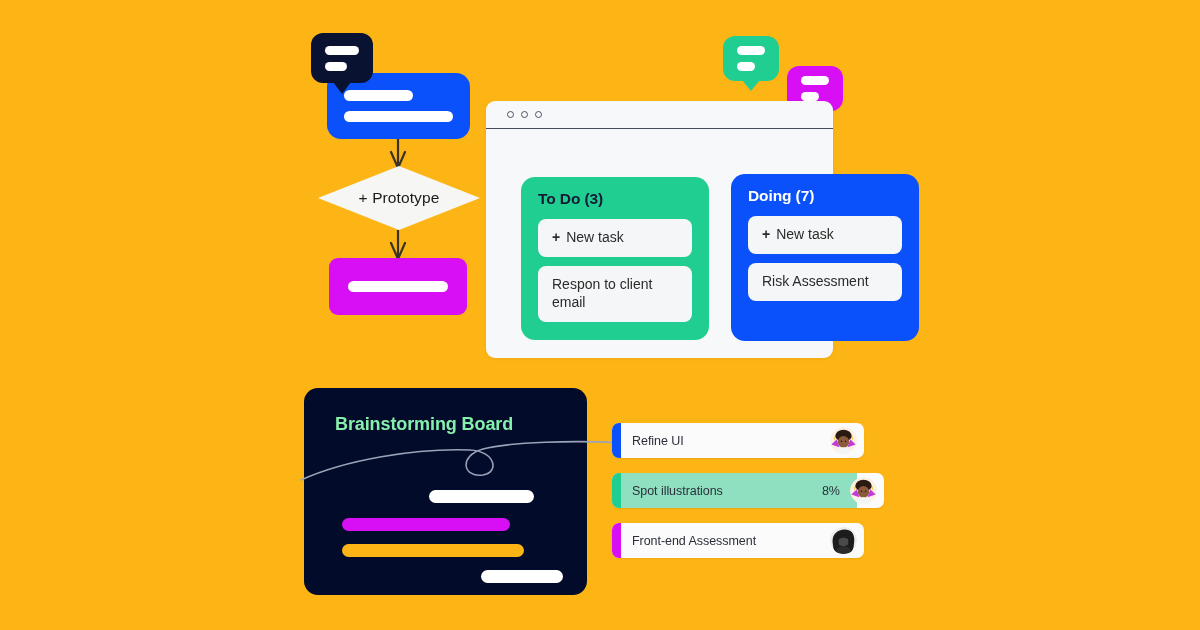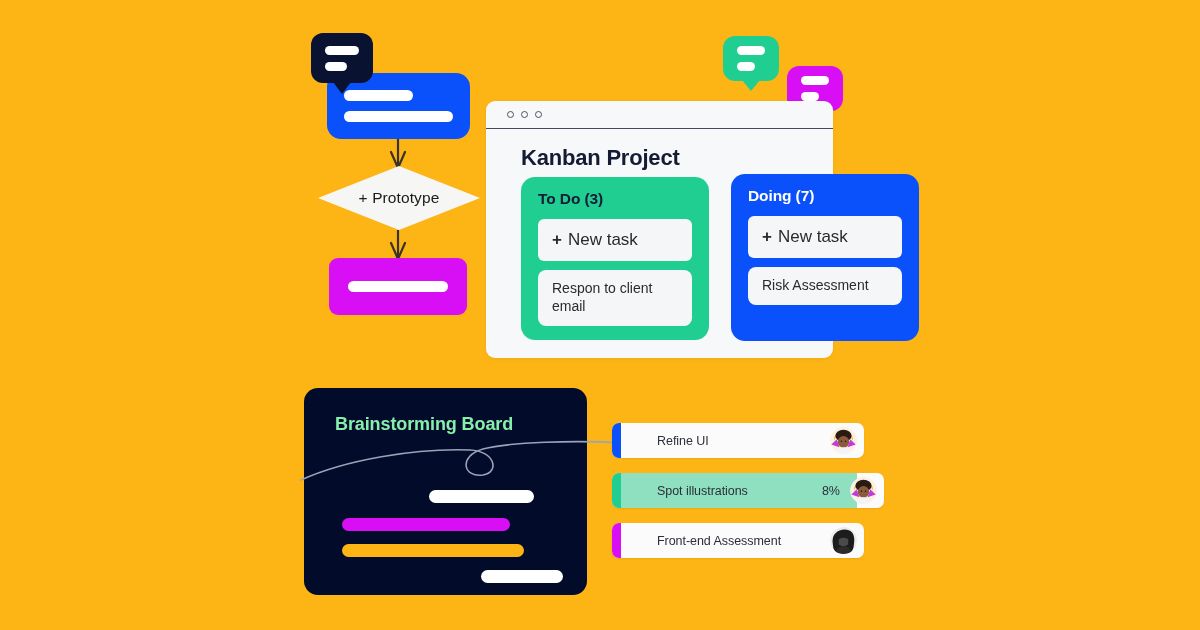--- a/index.html
+++ b/index.html
@@ -167,21 +167,21 @@
 
   .card {
     background: #F5F6F7;
     border-radius: 8px;
     font-size: 14px;
     color: #2b2b2b;
     padding: 10px 14px;
     margin-bottom: 9px;
     line-height: 1.28;
   }
-  .card.new-task { font-size: 17px; border-radius: 6px; }
+  .card.new-task { font-size: 14px; }
   .card.new-task .plus { font-weight: bold; margin-right: 6px; }
 
   
   .board {
     position: absolute;
     left: 304px; top: 388px;
     width: 283px; height: 207px;
     background: #020B29;
     border-radius: 14px;
     overflow: visible;
@@ -213,21 +213,21 @@
   }
   .task-accent {
     position: absolute; left: 0; top: 0; bottom: 0;
     width: 9px;
   }
   .task-progress {
     position: absolute; left: 0; top: 0; bottom: 0;
   }
   .task-label {
     position: relative;
-    margin-left: 45px;
+    margin-left: 20px;
     font-size: 12.5px;
     color: #2b2f3a;
     letter-spacing: -0.05px;
     z-index: 2;
   }
   .task-pct {
     position: relative;
     margin-left: auto;
     margin-right: 10px;
     font-size: 12.5px;
@@ -294,21 +294,20 @@
       <div class="tail"></div>
     </div>
   </div>
 
   <div class="window">
     <div class="win-titlebar">
       <span class="dot"></span>
       <span class="dot"></span>
       <span class="dot"></span>
     </div>
-    <div class="win-title">Kanban Project</div>
   </div>
 
   <div class="columns">
     <div class="column col-todo">
       <div class="col-title">To Do (3)</div>
       <div class="card new-task">
         <span class="plus">+</span><span>New task</span>
       </div>
       <div class="card">
         <span>Respon to client email</span>

